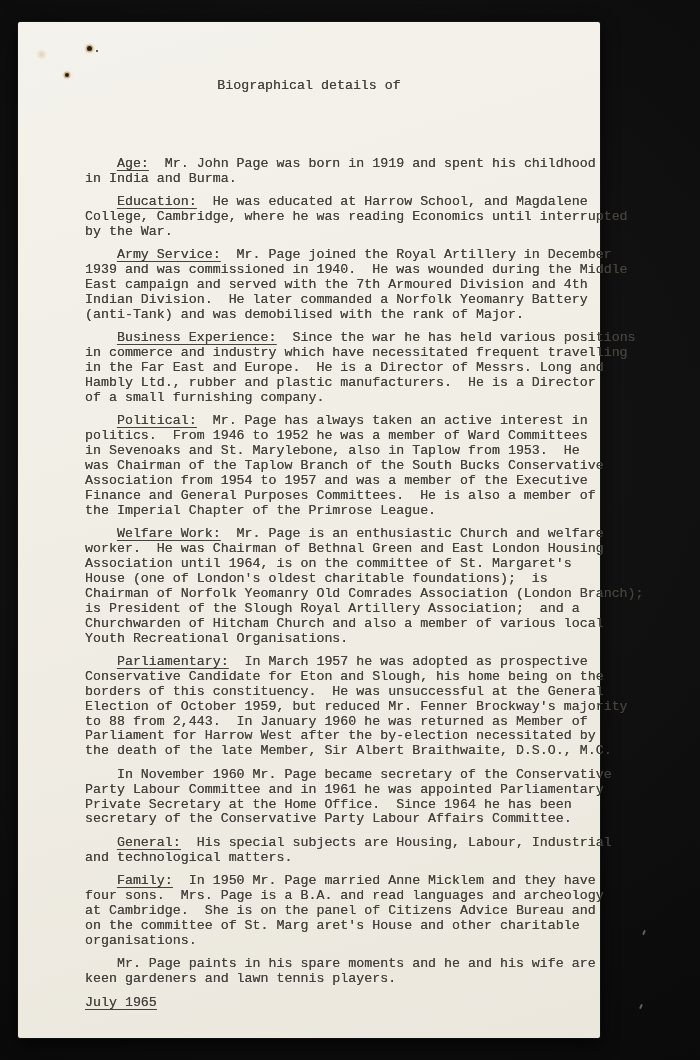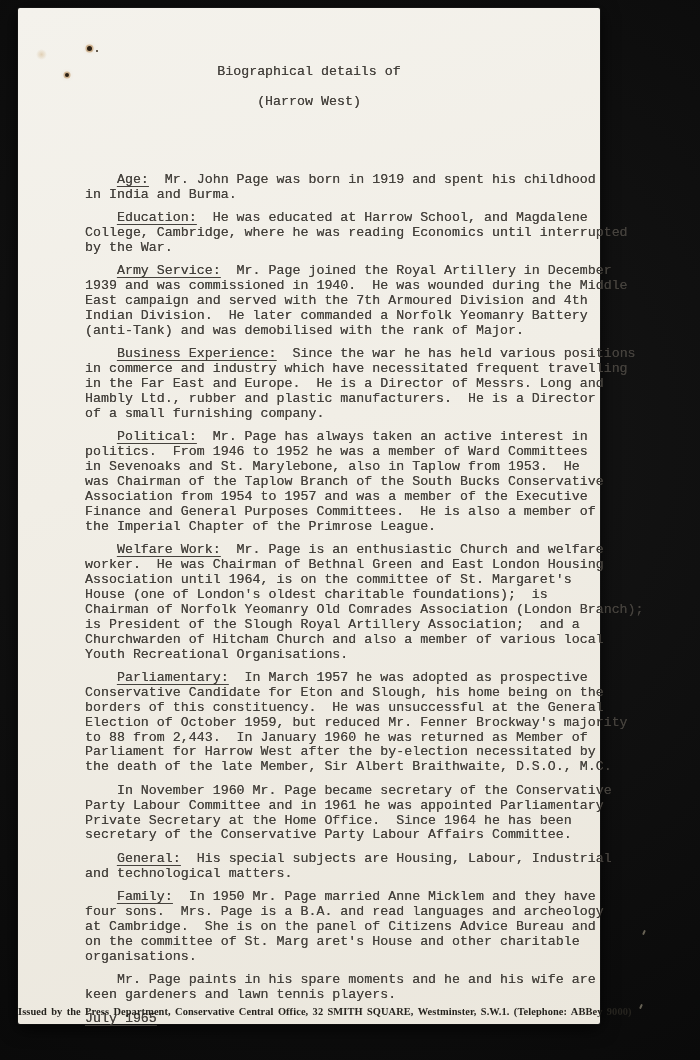--- a/index.html
+++ b/index.html
@@ -6,21 +6,21 @@
   body{
     width:700px;height:1060px;position:relative;overflow:hidden;
     background:#0d0d0d;
     font-family:"Liberation Mono","DejaVu Sans Mono",monospace;
   }
   .scene{
     position:absolute;inset:0;
     background:radial-gradient(circle at 50% 42%,#171717 0%,#111 45%,#0a0a0a 100%);
   }
   .paper{
-    position:absolute;left:18px;top:8px;width:582px;height:1016px;
+    position:absolute;left:18px;top:22px;width:582px;height:1016px;
     background:linear-gradient(163deg,#f4f2ec 0%,#f1eee6 42%,#ebe7dd 100%);
     border-radius:2px;
     box-shadow:0 0 0 1px rgba(255,255,255,0.04), 0 4px 18px rgba(0,0,0,0.8);
   }
   .titleblock{
     padding-top:49px;text-align:center;
     font-size:13.3px;line-height:30px;color:#45423d;
     text-shadow:0 0 .4px rgba(70,65,60,.85);
     letter-spacing:0;
   }
@@ -62,29 +62,27 @@
   }
 </style>
 </head>
 <body>
 
 <div class="scene">
   <div class="paper">
 
     <div class="titleblock">
       <div class="line">Biographical details of</div>
-      <div class="line">(Harrow West)</div>
     </div>
 
     <div class="doc-body">
       
       <div class="para"><div class="line">    <span class="u">Age:</span>  Mr. John Page was born in 1919 and spent his childhood</div><div class="line">in India and Burma.</div></div><div class="para"><div class="line">    <span class="u">Education:</span>  He was educated at Harrow School, and Magdalene</div><div class="line">College, Cambridge, where he was reading Economics until interrupted</div><div class="line">by the War.</div></div><div class="para"><div class="line">    <span class="u">Army Service:</span>  Mr. Page joined the Royal Artillery in December</div><div class="line">1939 and was commissioned in 1940.  He was wounded during the Middle</div><div class="line">East campaign and served with the 7th Armoured Division and 4th</div><div class="line">Indian Division.  He later commanded a Norfolk Yeomanry Battery</div><div class="line">(anti-Tank) and was demobilised with the rank of Major.</div></div><div class="para"><div class="line">    <span class="u">Business Experience:</span>  Since the war he has held various positions</div><div class="line">in commerce and industry which have necessitated frequent travelling</div><div class="line">in the Far East and Europe.  He is a Director of Messrs. Long and</div><div class="line">Hambly Ltd., rubber and plastic manufacturers.  He is a Director</div><div class="line">of a small furnishing company.</div></div><div class="para"><div class="line">    <span class="u">Political:</span>  Mr. Page has always taken an active interest in</div><div class="line">politics.  From 1946 to 1952 he was a member of Ward Committees</div><div class="line">in Sevenoaks and St. Marylebone, also in Taplow from 1953.  He</div><div class="line">was Chairman of the Taplow Branch of the South Bucks Conservative</div><div class="line">Association from 1954 to 1957 and was a member of the Executive</div><div class="line">Finance and General Purposes Committees.  He is also a member of</div><div class="line">the Imperial Chapter of the Primrose League.</div></div><div class="para"><div class="line">    <span class="u">Welfare Work:</span>  Mr. Page is an enthusiastic Church and welfare</div><div class="line">worker.  He was Chairman of Bethnal Green and East London Housing</div><div class="line">Association until 1964, is on the committee of St. Margaret's</div><div class="line">House (one of London's oldest charitable foundations);  is</div><div class="line">Chairman of Norfolk Yeomanry Old Comrades Association (London Branch);</div><div class="line">is President of the Slough Royal Artillery Association;  and a</div><div class="line">Churchwarden of Hitcham Church and also a member of various local</div><div class="line">Youth Recreational Organisations.</div></div><div class="para"><div class="line">    <span class="u">Parliamentary:</span>  In March 1957 he was adopted as prospective</div><div class="line">Conservative Candidate for Eton and Slough, his home being on the</div><div class="line">borders of this constituency.  He was unsuccessful at the General</div><div class="line">Election of October 1959, but reduced Mr. Fenner Brockway's majority</div><div class="line">to 88 from 2,443.  In January 1960 he was returned as Member of</div><div class="line">Parliament for Harrow West after the by-election necessitated by</div><div class="line">the death of the late Member, Sir Albert Braithwaite, D.S.O., M.C.</div></div><div class="para"><div class="line">    In November 1960 Mr. Page became secretary of the Conservative</div><div class="line">Party Labour Committee and in 1961 he was appointed Parliamentary</div><div class="line">Private Secretary at the Home Office.  Since 1964 he has been</div><div class="line">secretary of the Conservative Party Labour Affairs Committee.</div></div><div class="para"><div class="line">    <span class="u">General:</span>  His special subjects are Housing, Labour, Industrial</div><div class="line">and technological matters.</div></div><div class="para"><div class="line">    <span class="u">Family:</span>  In 1950 Mr. Page married Anne Micklem and they have</div><div class="line">four sons.  Mrs. Page is a B.A. and read languages and archeology</div><div class="line">at Cambridge.  She is on the panel of Citizens Advice Bureau and</div><div class="line">on the committee of St. Marg aret's House and other charitable</div><div class="line">organisations.</div></div><div class="para"><div class="line">    Mr. Page paints in his spare moments and he and his wife are</div><div class="line">keen gardeners and lawn tennis players.</div></div><div class="date-line"><span class="u">July 1965</span></div>
     </div>
 
-    <div class="footer">Issued by the Press Department, Conservative Central Office, 32 SMITH SQUARE, Westminster, S.W.1. (Telephone: ABBey 9000)</div>
   </div>
 
 <div class="artifact hole" style="left: 87px; top: 46px; width: 5px; height: 5px;"></div>
     <div class="artifact dot" style="left: 96px; top: 50px; width: 2px; height: 2px;"></div>
     <div class="artifact hole" style="left: 65px; top: 73px; width: 4px; height: 4px;"></div>
     <div class="artifact stain" style="left: 36px; top: 49px; width: 11px; height: 11px;"></div>
     <div class="artifact tick" style="left: 643px; top: 930px; width: 5px; height: 5px;"></div>
     <div class="artifact tick" style="left: 640px; top: 1004px; width: 5px; height: 5px;"></div>
   </div>
 

